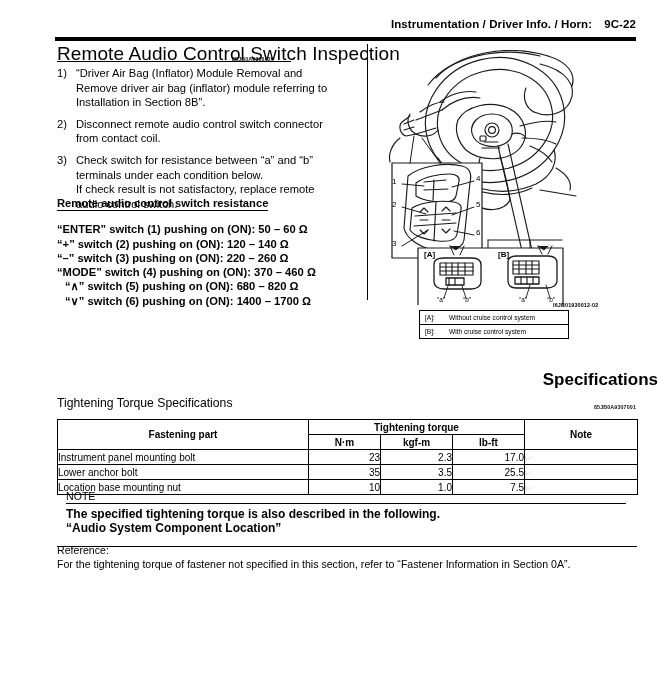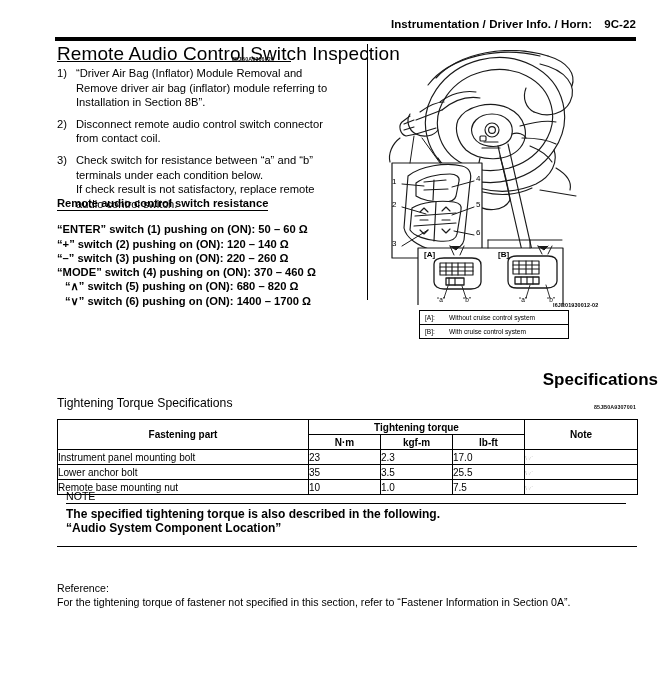--- a/index.html
+++ b/index.html
@@ -203,21 +203,21 @@
   }
   .th-fastening { width: 251px; }
   .col-unit { width: 72px; }
   .col-note { width: 113px; }
   .cell-part {
     text-align: left;
     padding-left: 3px;
     font-weight: normal;
     margin-top: 40px;
   }
-  .cell-num { text-align: left; }
+  .cell-num { text-align: right; }
   .cell-note { text-align: left; padding-left: 5px; }
   .hand-icon {
     font-size: 9px;
     line-height: 1;
   }
 
   
   .note-box {
     position: absolute;
     left: 66px;
@@ -245,21 +245,21 @@
     position: absolute;
     left: 57px;
     top: 546px;
     width: 580px;
     height: 1px;
     background: #000;
   }
   .reference {
     position: absolute;
     left: 57px;
-    top: 582px;
+    top: 544px;
     width: 586px;
     font-size: 10.6px;
     line-height: 13.6px;
   }
   .reference span { display: block; }
 </style>
 </head>
 <body>
 
 <div class="page-header">
@@ -502,21 +502,21 @@
       <td class="cell-note"><span class="hand-icon">☞</span></td>
     </tr>
     <tr>
       <td class="cell-part">Lower anchor bolt</td>
       <td class="cell-num">35</td>
       <td class="cell-num">3.5</td>
       <td class="cell-num">25.5</td>
       <td class="cell-note"><span class="hand-icon">☞</span></td>
     </tr>
     <tr>
-      <td class="cell-part">Remote base mounting nut</td>
+      <td class="cell-part">Location base mounting nut</td>
       <td class="cell-num">10</td>
       <td class="cell-num">1.0</td>
       <td class="cell-num">7.5</td>
       <td class="cell-note"><span class="hand-icon">☞</span></td>
     </tr>
   </tbody>
 </table>
 
 <div class="note-box">
   <div class="note-label">NOTE</div>

